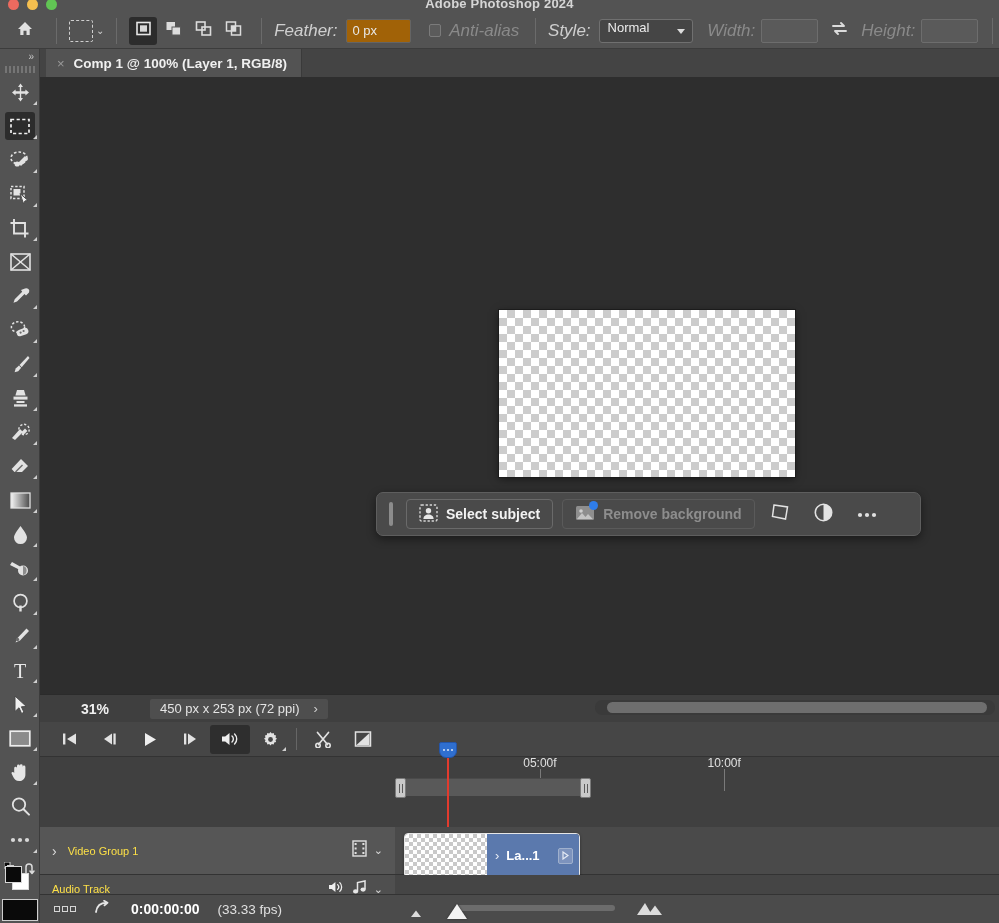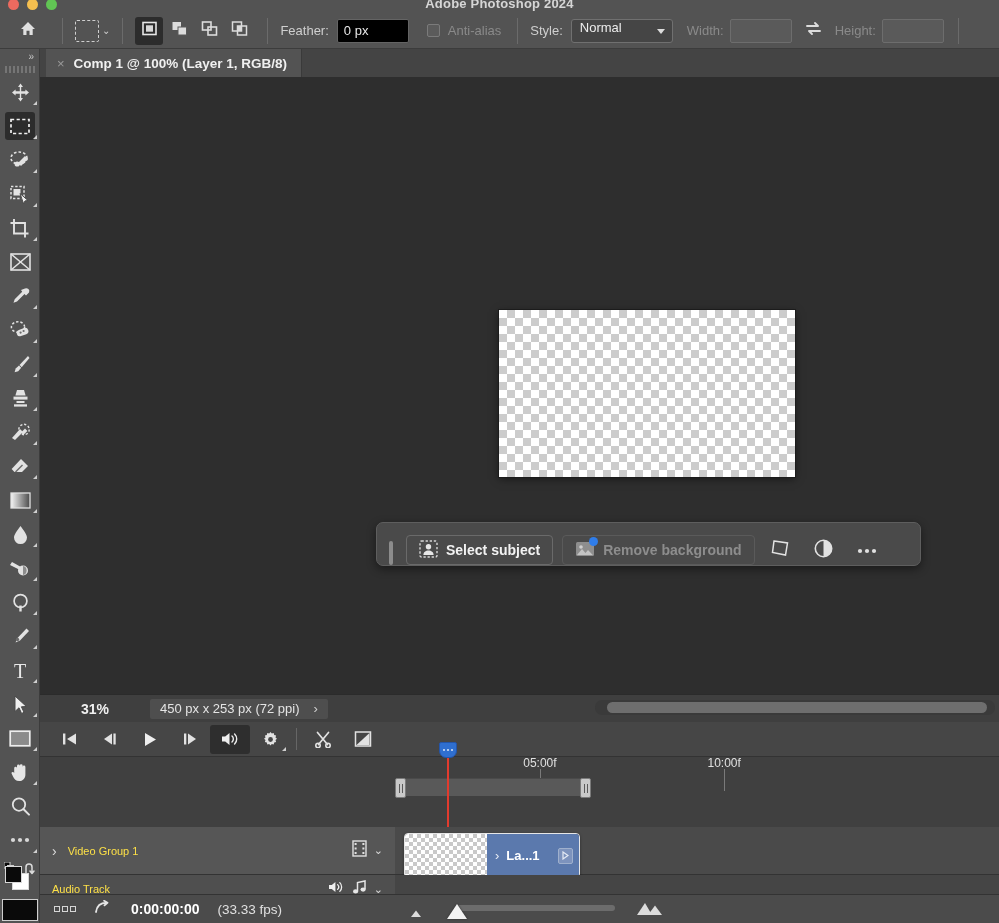--- a/index.html
+++ b/index.html
@@ -44,24 +44,24 @@
   .chev { color: #cfcfcf; font-size: 10px; }
 
   .sel-modes { display: flex; align-items: center; gap: 2px; margin-left: 6px; }
   .sel-btn {
     width: 28px; height: 28px; border-radius: 3px;
     display: flex; align-items: center; justify-content: center;
     background: transparent;
   }
   .sel-btn.active { background: #2c2c2c; }
 
-  .ob-label { color: #cfcfcf; font-size: 13px; white-space: nowrap; }
+  .ob-label { color: #cfcfcf; font-size: 17px; white-space: nowrap; font-style: italic; }
   .ob-label.dim { color: #8a8a8a; }
   .ob-field {
-    height: 24px; background: #000000; border: 1px solid #646464; border-radius: 2px;
+    height: 24px; background: #a16207; border: 1px solid #646464; border-radius: 2px;
     color: #e8e8e8; font-size: 13px; padding: 0 6px;
     display: flex; align-items: center;
   }
   .ob-field.empty { background: #5a5a5a; border-color: #6d6d6d; }
   .ob-select {
     height: 24px; background: #454545; border: 1px solid #707070; border-radius: 3px;
     color: #ececec; font-size: 13px; padding: 0 22px 0 8px;
     display: flex; align-items: flex-start; position: relative;
   }
   .ob-select::after {
@@ -129,23 +129,22 @@
       linear-gradient(45deg, #cccccc 25%, transparent 25%, transparent 75%, #cccccc 75%);
     background-size: 16px 16px;
     background-position: 0 0, 8px 8px;
     box-shadow: 0 0 0 1px #1c1c1c, 0 2px 8px rgba(0,0,0,.5);
   }
 
   
   .ctx-bar {
     position: absolute; left: 336px; top: 415px; width: 545px; height: 44px;
     background: #4a4a4a; border: 1px solid #5e5e5e; border-radius: 7px;
-    display: flex; align-items: flex-end; gap: 9px; padding: 0 12px;
+    display: flex; align-items: center; gap: 9px; padding: 0 12px;
     box-shadow: 0 3px 10px rgba(0,0,0,.45);
-    margin-top: 30px;
   }
   .ctx-grip { width: 4px; height: 24px; background: #8c8c8c; border-radius: 2px; margin-right: 4px; }
   .ctx-btn {
     height: 30px; border: 1px solid #6a6a6a; border-radius: 4px;
     display: flex; align-items: center; gap: 8px; padding: 0 12px;
     color: #f2f2f2; font-size: 14px; font-weight: bold; white-space: nowrap;
   }
   .ctx-btn.disabled { color: #8d8d8d; border-color: #5a5a5a; font-weight: bold; }
   .ctx-icon-btn { width: 34px; height: 30px; display: flex; align-items: center; justify-content: center; }
   .ai-badge { position: absolute; right: -3px; top: -3px; width: 9px; height: 9px; border-radius: 50%; background: #2f7dea; }

